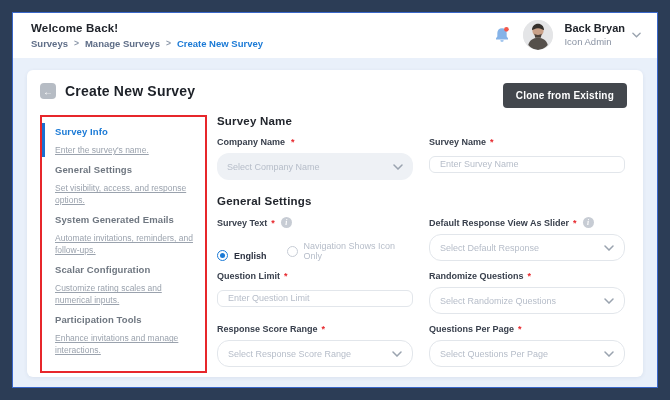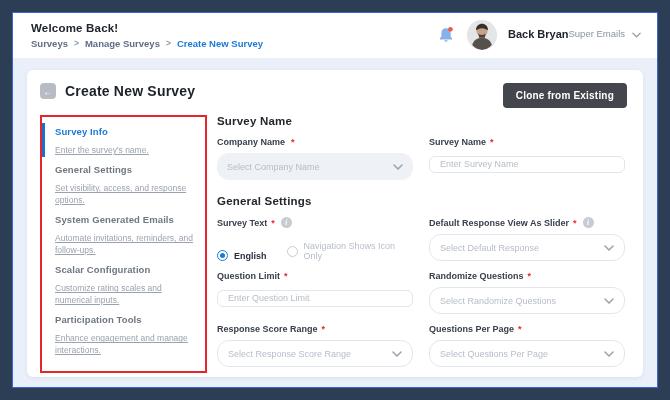--- a/index.html
+++ b/index.html
@@ -13,21 +13,21 @@
   .topbar { background:#fff; padding:7px 16px 8px 18px; display:flex; justify-content:space-between; align-items:center; flex:0 0 auto; }
   .welcome { font-size:11.5px; font-weight:bold; color:#20242b; margin-bottom:4px; letter-spacing:.2px; }
   .crumbs { display:flex; align-items:center; gap:6px; font-size:9.5px; color:#5e6d87; font-weight:600; }
   .crumb { cursor:pointer; }
   .crumb.active { color:#1b7ad6; }
   .crumb-sep { color:#8b97a9; font-size:8.5px; }
 
   .tb-right { display:flex; align-items:center; gap:11px; }
   .bell-wrap { width:20px; height:20px; position:relative; cursor:pointer; }
   .avatar { width:30px; height:30px; border-radius:50%; overflow:hidden; background:#e4e5e7; cursor:pointer; flex:0 0 auto; }
-  .user-meta { display:flex; flex-direction:row; line-height:1.25; }
+  .user-meta { display:flex; flex-direction:column; line-height:1.25; }
   .uname { font-size:11px; font-weight:bold; color:#20242b; }
   .urole { font-size:9.5px; color:#8a93a3; }
   .user-menu { display:flex; align-items:center; gap:7px; cursor:pointer; }
 
   
   .content { flex:1; padding:12px 14px 10px 14px; overflow:hidden; }
   .card { background:#fff; border-radius:6px; height:100%; padding:13px 16px 0 13px; box-shadow:0 1px 4px rgba(25,45,85,.07); overflow:hidden; }
 
   .card-head { display:flex; justify-content:space-between; align-items:flex-start; margin-bottom:7px; }
   .head-left { display:flex; align-items:center; gap:9px; }
@@ -102,21 +102,21 @@
             <circle cx="16" cy="16" r="16" fill="#e4e5e7"></circle>
             <circle cx="16" cy="11.5" r="6" fill="#c9a189"></circle>
             <path d="M9.6 10.5c0-4 2.9-6.6 6.4-6.6s6.4 2.6 6.4 6.6c0 1-2.9-1.8-6.4-1.8s-6.4 2.8-6.4 1.8z" fill="#34302c"></path>
             <path d="M12 14.5c1 2 7 2 8 0l-1 4.5h-6z" fill="#4a4039"></path>
             <path d="M16 19c-5.4 0-9.3 3.2-10.4 7.6A15.9 15.9 0 0 0 16 32a15.9 15.9 0 0 0 10.4-5.4C25.3 22.2 21.4 19 16 19z" fill="#55504b"></path>
           </svg>
         </span>
         <div class="user-menu">
           <div class="user-meta">
             <span class="uname">Back Bryan</span>
-            <span class="urole">Super Emails</span>
+            <span class="urole">Icon Admin</span>
           </div>
           <svg class="chev" width="9" height="6" viewBox="0 0 10 6">
               <polyline points="1,1 5,5 9,1" fill="none" stroke="#9aa3af" stroke-width="1.5" stroke-linecap="round"></polyline>
             </svg>
         </div>
       </div>
     </div>
 
     <div class="content">
       <div class="card">
@@ -143,21 +143,21 @@
             <div class="side-item">
               <div class="side-title">System Generated Emails</div>
               <div class="side-desc">Automate invitations, reminders, and follow-ups.</div>
             </div>
             <div class="side-item">
               <div class="side-title">Scalar Configuration</div>
               <div class="side-desc">Customize rating scales and numerical inputs.</div>
             </div>
             <div class="side-item">
               <div class="side-title">Participation Tools</div>
-              <div class="side-desc">Enhance engagement and manage interactions.</div>
+              <div class="side-desc">Enhance invitations and manage interactions.</div>
             </div>
           </div>
 
           <div class="form">
 
             <div class="sec-title">Survey Name</div>
 
             <div class="form-grid">
               <div>
                 <div class="flabel">

